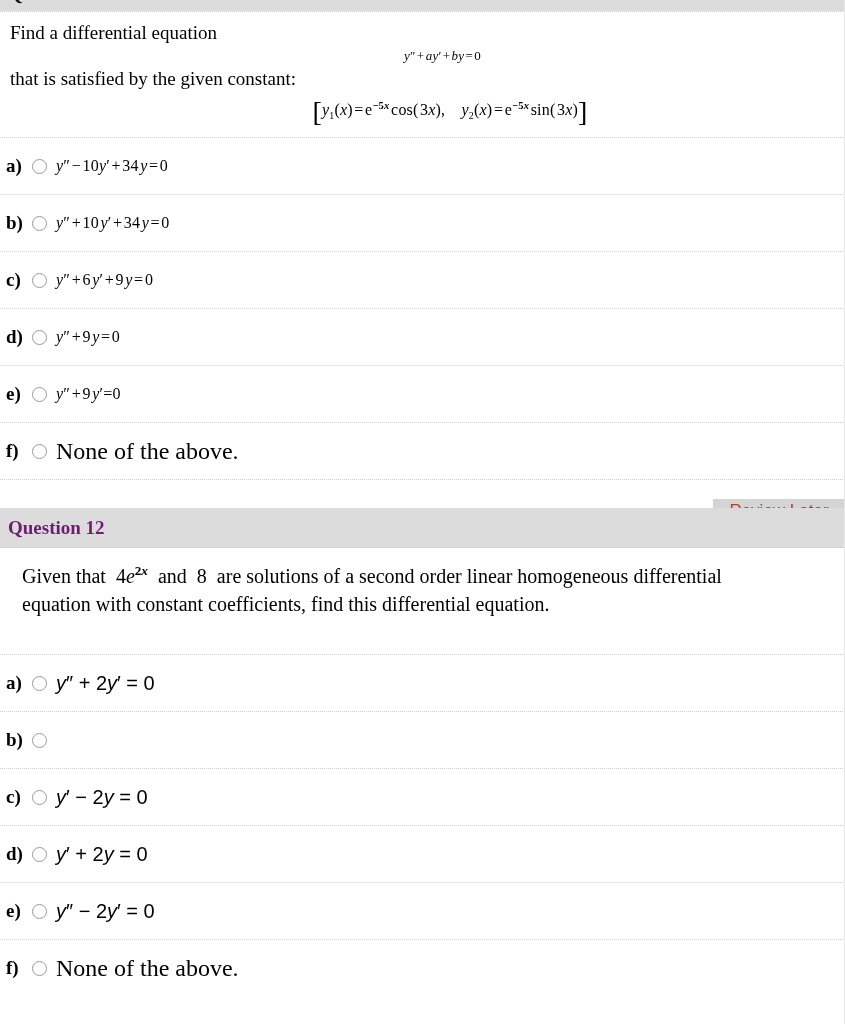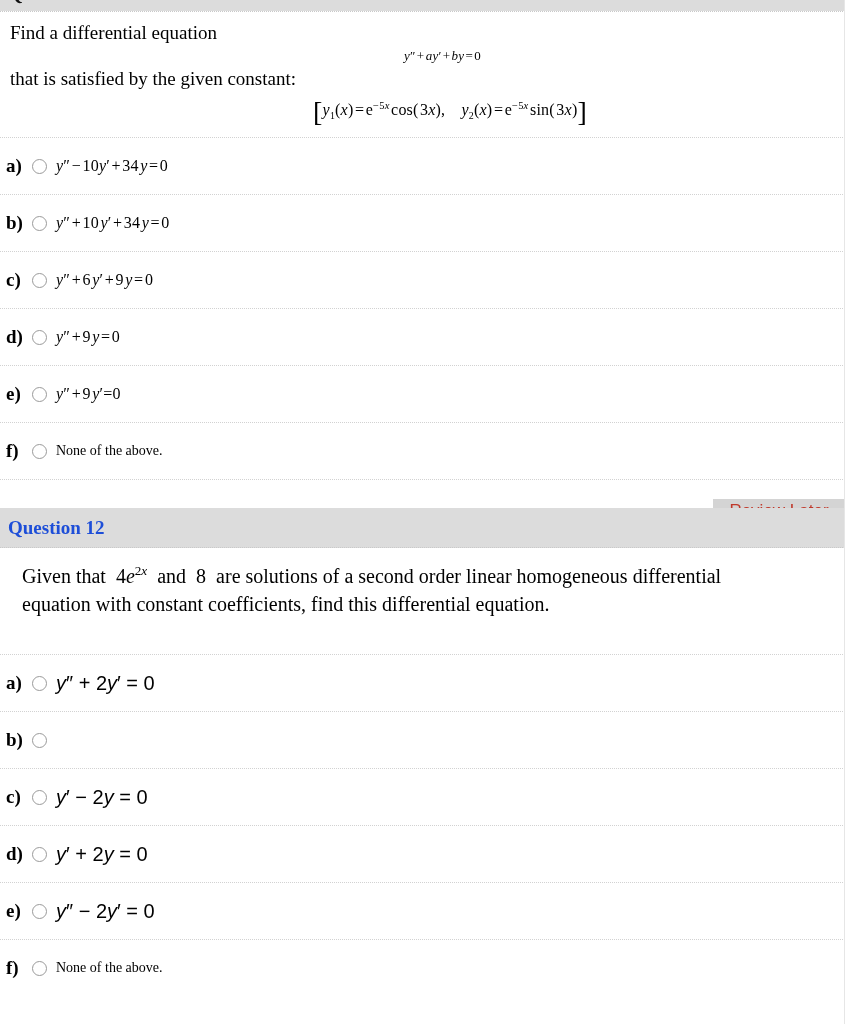--- a/index.html
+++ b/index.html
@@ -68,21 +68,21 @@
     letter-spacing: 0.2px;
     margin: 1px 0 1px 0;
     white-space: nowrap;
   }
   .math-display.d1 { padding-left: 40px; }
   .math-display.d2 { padding-left: 55px; font-size: 16px; }
 
   .mi { font-style: italic; }
   .mn { font-style: normal; }
   .mo { font-style: normal; }
-  sup.exp { font-size: 0.66em; vertical-align: super; font-style: normal; }
+  sup.exp { font-size: 0.66em; vertical-align: super; font-style: normal; font-weight: bold; }
   sub.idx { font-size: 0.62em; vertical-align: sub; font-style: normal; }
   .brk {
     font-style: normal;
     font-size: 1.75em;
     vertical-align: -0.22em;
     font-family: "Liberation Serif", "DejaVu Serif", serif;
   }
 
   
   .options { width: 845px; }
@@ -121,21 +121,21 @@
     font-style: italic;
     font-size: 16px;
     letter-spacing: 0.2px;
   }
   .opt-text.math-b {
     font-family: Liberation Sans, sans-serif;
     font-size: 20px;
   }
   .opt-text.plain {
     font-style: normal;
-    font-size: 14px;
+    font-size: 24px;
   }
 
   
   .review-bar {
     position: relative;
     height: 28px;
     border-top: 1px dotted #d2d2d2;
     background: #ffffff;
   }
   .review-btn {
@@ -163,21 +163,21 @@
     display: flex;
     align-items: center;
     padding-left: 8px;
     box-sizing: border-box;
     border-bottom: 1px dotted #c9c9c9;
   }
   .q-header .title {
     font-size: 19px;
     font-weight: bold;
     font-family: "Liberation Serif", "DejaVu Serif", serif;
-    color: #1d4ed8;
+    color: #701a75;
   }
 
   .q12-stem {
     padding: 14px 12px 10px 10px;
     font-size: 20px;
     line-height: 1.4;
     margin-left: 12px;
   }
   .q12-stem .para { display: block; }
   .q12-spacer { height: 26px; }

